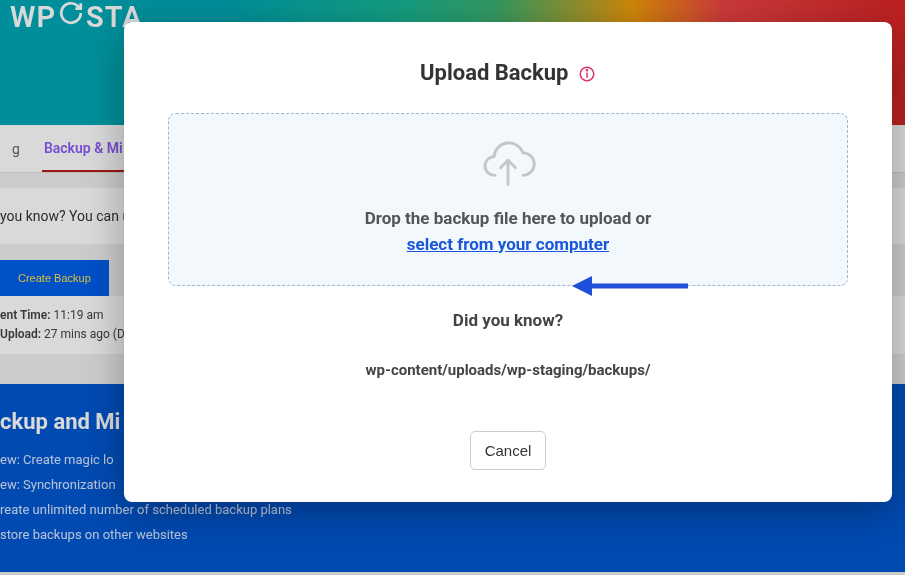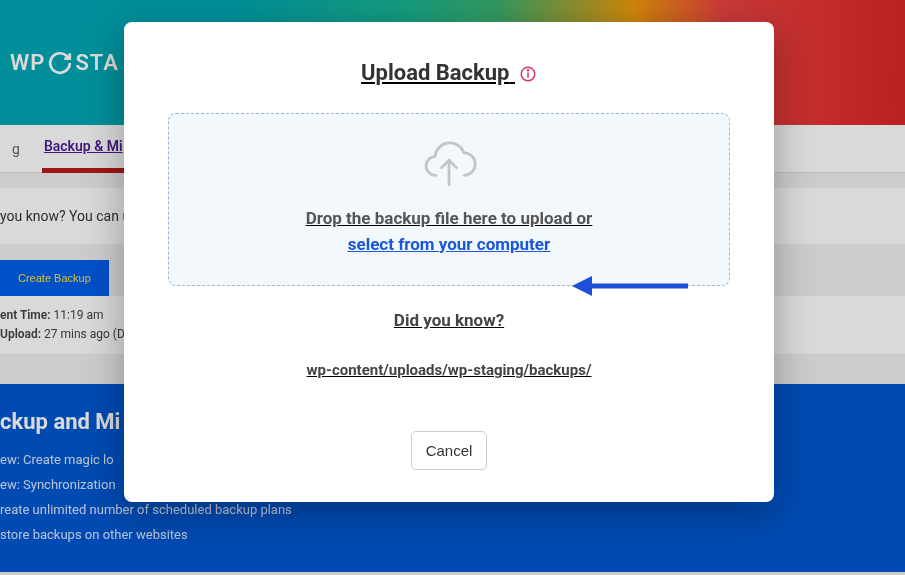--- a/index.html
+++ b/index.html
@@ -26,24 +26,23 @@
       height: 125px;
       background: linear-gradient(90deg, #00a8b5 0%, #00a8b5 25%, #1ab895 45%, #3eb370 55%, #f59e0b 70%, #ef4444 80%, #dc2626 100%);
       display: flex;
       align-items: center;
       padding-left: 0;
     }
     .banner-logo {
       background: #00a8b5;
       height: 100%;
       display: flex;
-      align-items: center;
       padding: 0 20px 0 10px;
       color: white;
-      font-size: 22px;
+      font-size: 29px;
       font-weight: 600;
       letter-spacing: 1px;
     }
     .banner-logo .refresh {
       display: inline-flex;
       margin: 0 2px;
     }
     .banner-red-tab {
       position: absolute;
       right: 0;
@@ -61,24 +60,23 @@
       height: 48px;
       align-items: center;
     }
     .tab {
       color: #666;
       font-size: 14px;
       padding: 14px 2px;
       cursor: pointer;
     }
     .tab.active {
-      color: #4c1d95;
+      color: #8b5cf6;
       font-weight: 600;
-      border-bottom: 5px solid #b91c1c;
-      text-decoration: underline;
+      border-bottom: 2px solid #b91c1c;
     }
     .content-area {
       padding: 15px 0 0 0;
       background: #f0f0f1;
     }
     .info-bar {
       background: white;
       padding: 20px 10px 20px 0;
       font-size: 14px;
       color: #333;
@@ -120,27 +118,26 @@
       font-size: 13px;
       margin-bottom: 10px;
       color: #d9e6ff;
     }
 
     
     .modal {
       position: absolute;
       top: 22px;
       left: 124px;
-      width: 650px;
+      width: 768px;
       background: white;
       border-radius: 8px;
       box-shadow: 0 10px 40px rgba(0,0,0,0.3);
       z-index: 10;
       padding: 0;
-      text-decoration: underline;
     }
     .modal-title {
       text-align: center;
       font-size: 22px;
       font-weight: 700;
       color: #333;
       padding: 38px 0 28px 0;
     }
     .info-icon {
       display: inline-flex;

